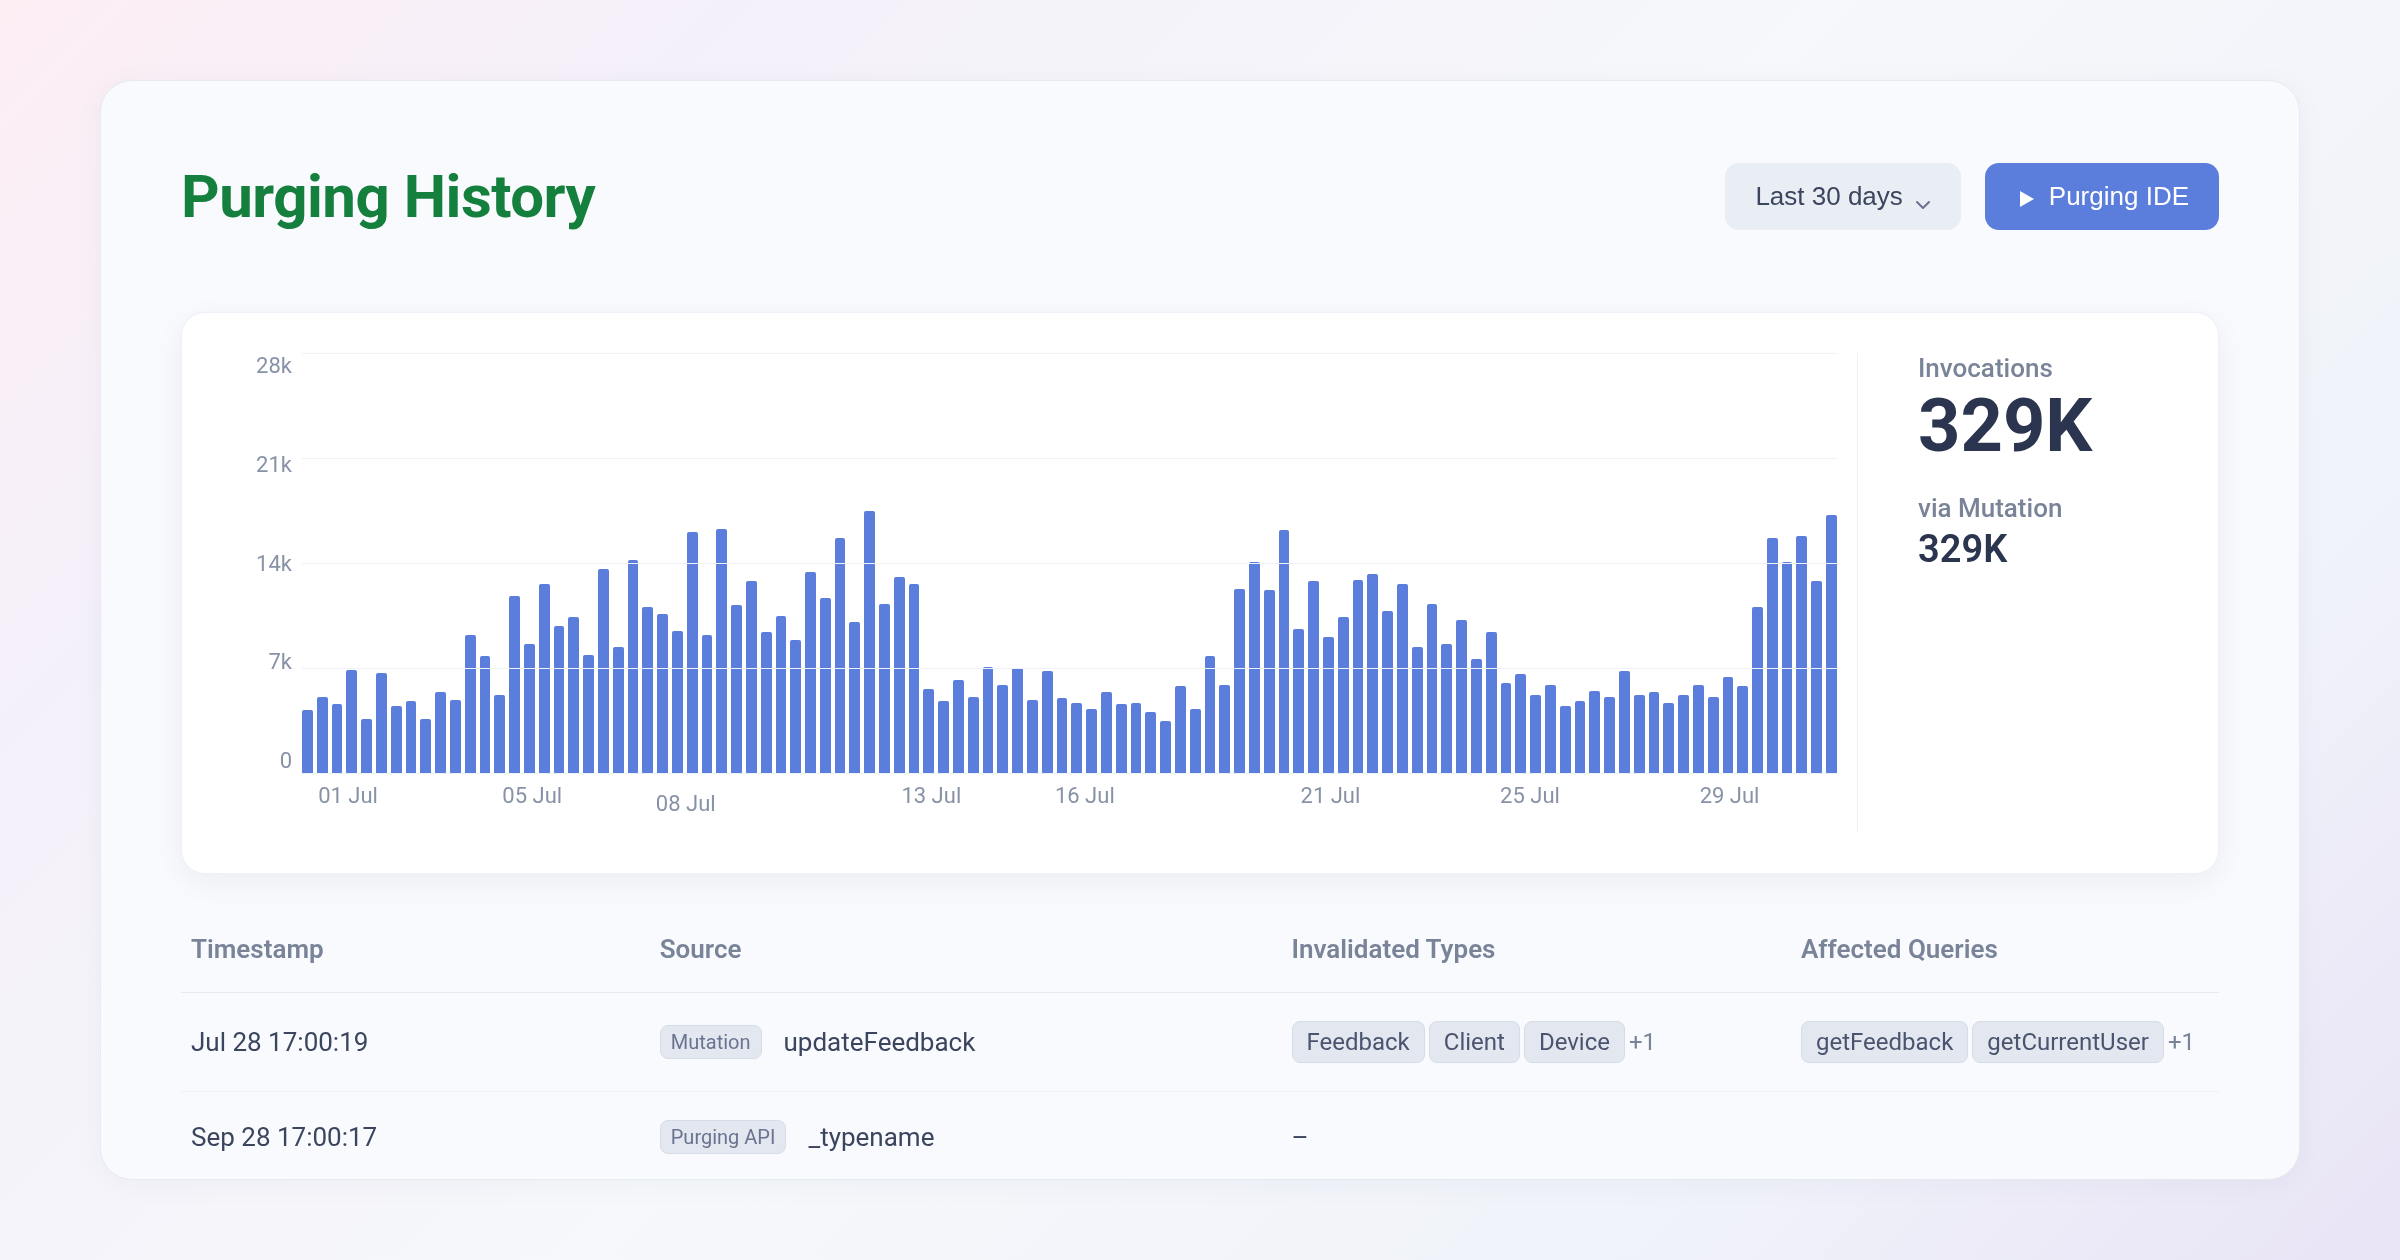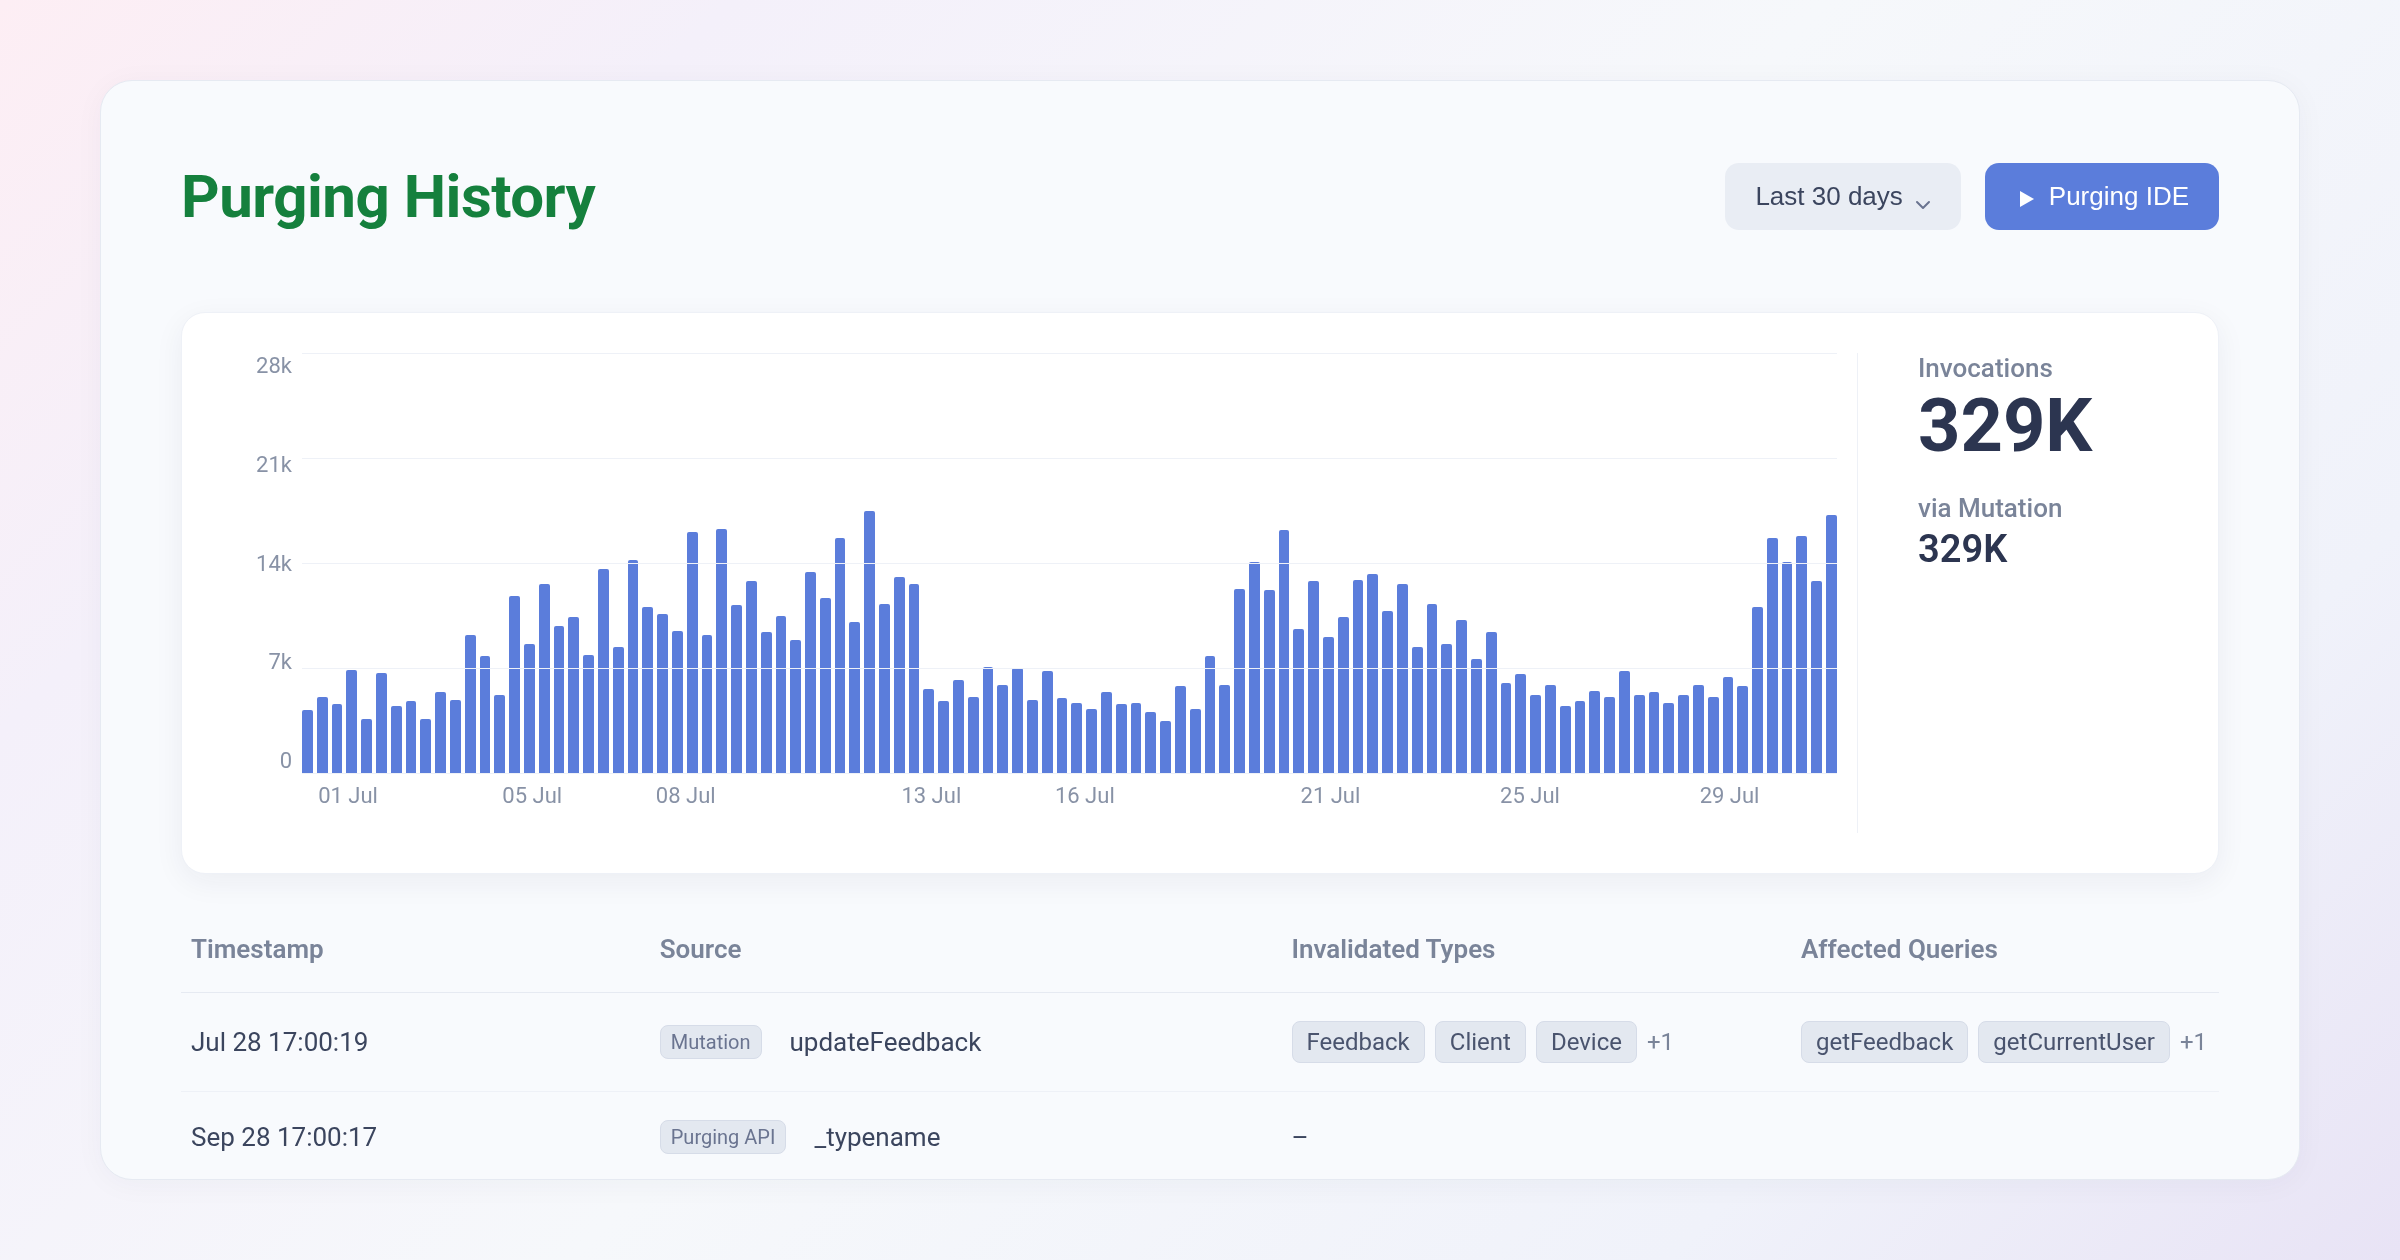--- a/index.html
+++ b/index.html
@@ -164,21 +164,21 @@
     vertical-align: middle;
   }
   .tag {
     display: inline-block;
     background: #e3e8f0;
     border: 1px solid #d6dce8;
     color: #4a546e;
     border-radius: 8px;
     padding: 6px 14px;
     font-size: 24px;
-    margin-right: 10px;
+    margin-right: 4px;
     white-space: nowrap;
   }
   .tag-sm {
     font-size: 20px;
     padding: 4px 10px;
     color: #6a7490;
   }
   .more-count {
     font-size: 24px;
     color: #7a8499;
@@ -330,21 +330,21 @@
           </div>
       <div class="grid-line" style="top: 0%;"></div>
           <div class="grid-line" style="top: 25%;"></div>
           <div class="grid-line" style="top: 50%;"></div>
           <div class="grid-line" style="top: 75%;"></div>
           <div class="grid-line" style="top: 100%;"></div>
         </div>
       <div class="x-axis">
           <span class="x-tick" style="left: 3%;">01 Jul</span>
           <span class="x-tick" style="left: 15%;">05 Jul</span>
-          <span class="x-tick" style="left: 25%;">08 Jul</span>
+          <span class="x-tick" style="left: 25%; margin-top: 8px;">08 Jul</span>
           <span class="x-tick" style="left: 41%;">13 Jul</span>
           <span class="x-tick" style="left: 51%;">16 Jul</span>
           <span class="x-tick" style="left: 67%;">21 Jul</span>
           <span class="x-tick" style="left: 80%;">25 Jul</span>
           <span class="x-tick" style="left: 93%;">29 Jul</span>
         </div>
     </div>
     <div class="stats-col">
       <div>
         <div class="stat-label">Invocations</div>

